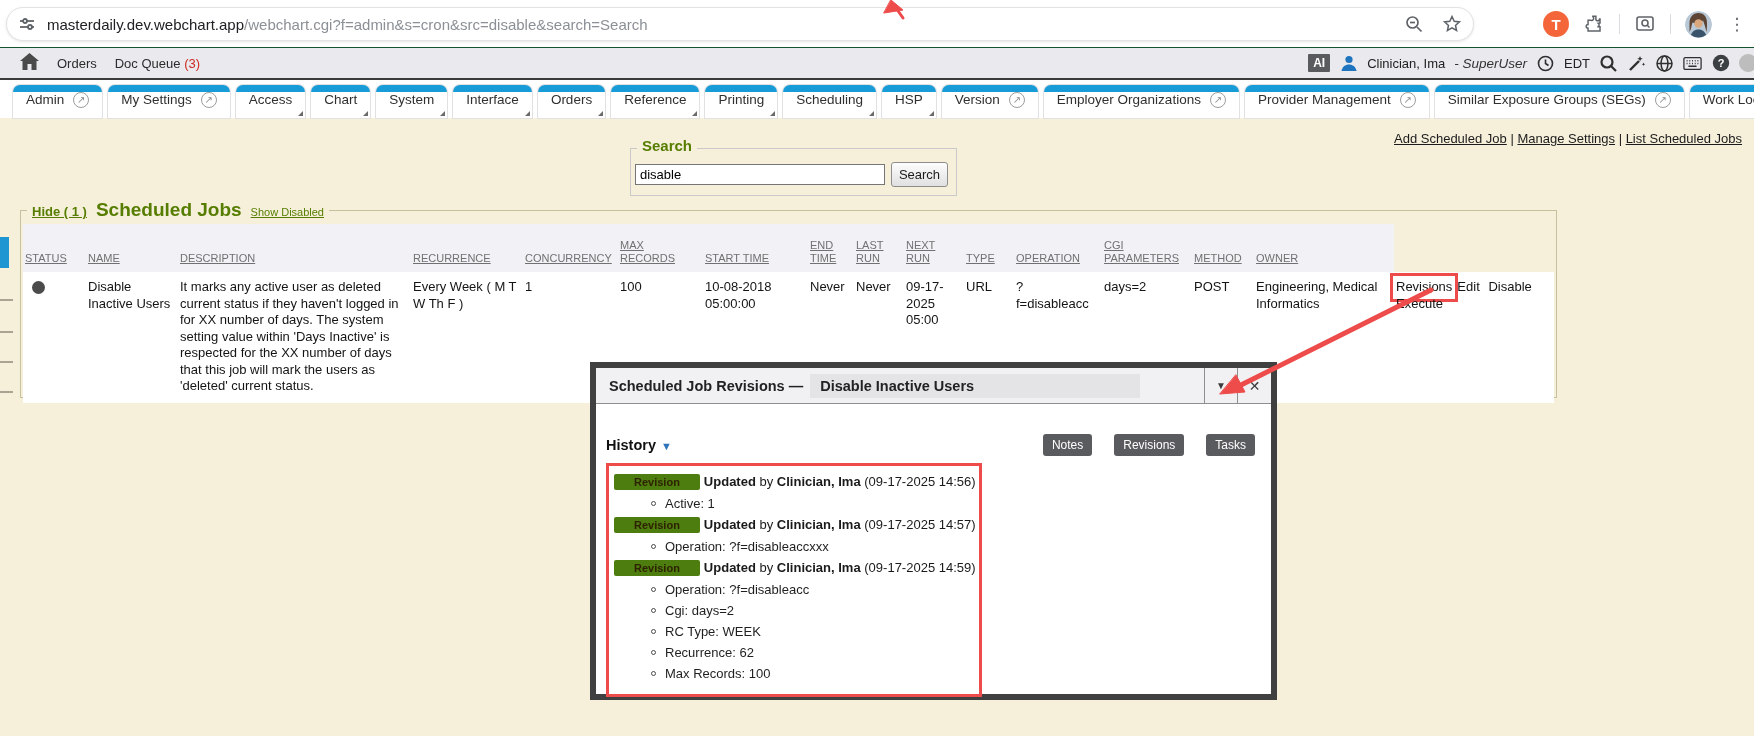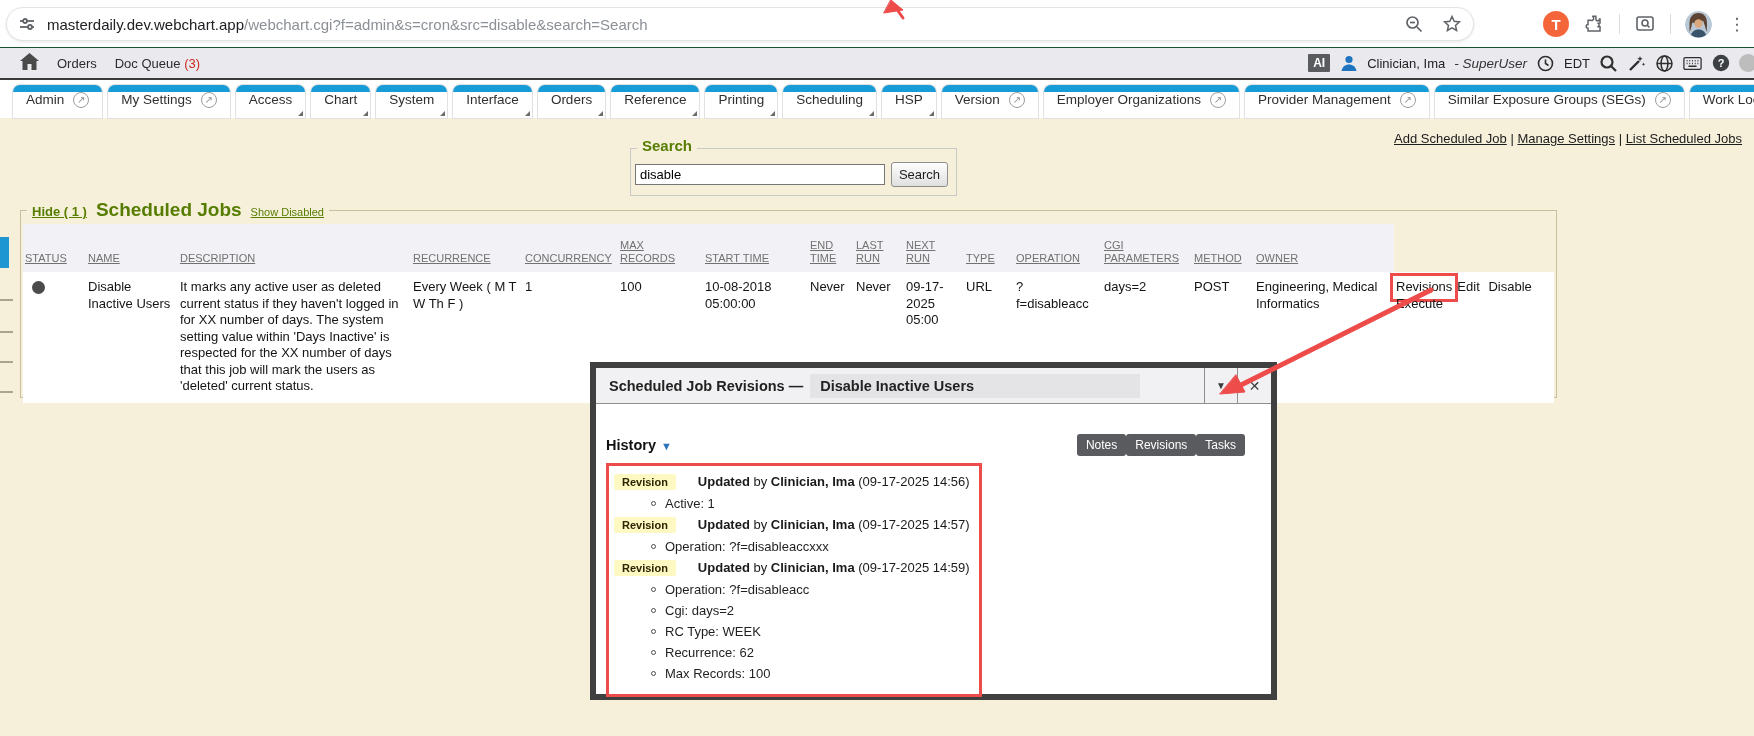--- a/index.html
+++ b/index.html
@@ -72,25 +72,25 @@
   #modal-title-area { flex:1; background:#f1f1f3; border-right:1px solid #8f8f8f; display:flex; align-items:center; padding-left:13px; }
   .modal-title-prefix { font-weight:bold; font-size:14.5px; color:#222; white-space:nowrap; }
   .modal-title-job { font-weight:bold; font-size:14.5px; color:#222; background:#e4e4e7; padding:4px 10px; margin-left:7px; min-width:330px; }
   .modal-btn { width:33px; background:#f1f1f3; display:flex; align-items:center; justify-content:center; cursor:pointer; color:#3c3c3c; }
   #modal-collapse { border-right:1px solid #8f8f8f; font-size:10px; }
   #modal-close { font-size:14px; }
   #modal-body { padding:30px 14px 0 10px; }
   .history-row { display:flex; justify-content:space-between; align-items:center; }
   #history-label { font-weight:bold; font-size:14.5px; color:#111; }
   .hist-caret { color:#2d74bb; font-size:11px; margin-left:5px; }
-  .modal-buttons { display:flex; gap:0; margin-right:12px; }
+  .modal-buttons { display:flex; gap:22px; margin-right:2px; }
   .gray-btn { background:#5a5b5e; color:#fff; font-size:12px; padding:4px 9px; border-radius:3px; border:none; cursor:pointer; font-family:"Liberation Sans", sans-serif; }
   #revision-annotation-box { border:3px solid #ee4b4b; width:376px; margin:7px 0 0 0; padding:5px 0 10px 5px; }
   .rev-header { font-size:13px; color:#1a1a1a; line-height:21px; white-space:nowrap; }
-  .rev-badge { background:#fef9c3; color:#2e2300; font-size:11px; font-weight:bold; padding:2px 8px; border-radius:2px; margin-right:22px; }
+  .rev-badge { background:#4d7c0f; color:#2e2300; font-size:11px; font-weight:bold; padding:2px 20px; border-radius:2px; margin-right:4px; }
   .b { font-weight:bold; }
   .rev-detail { font-size:13px; color:#1f1f1f; line-height:21px; margin-left:37px; }
   .bullet { display:inline-block; width:5px; height:5px; border:1.5px solid #4a4a4a; border-radius:50%; margin-right:9px; vertical-align:2px; }
 
   
   #annotation-overlay { position:absolute; left:0; top:0; width:1754px; height:736px; z-index:9; pointer-events:none; }
   .edge-blue { position:absolute; left:0; top:237px; width:9px; height:31px; background:#1e96d2; z-index:4; }
   .edge-tick { position:absolute; left:0; width:13px; height:2px; background:#aaa593; z-index:4; }
 </style>
 </head>

